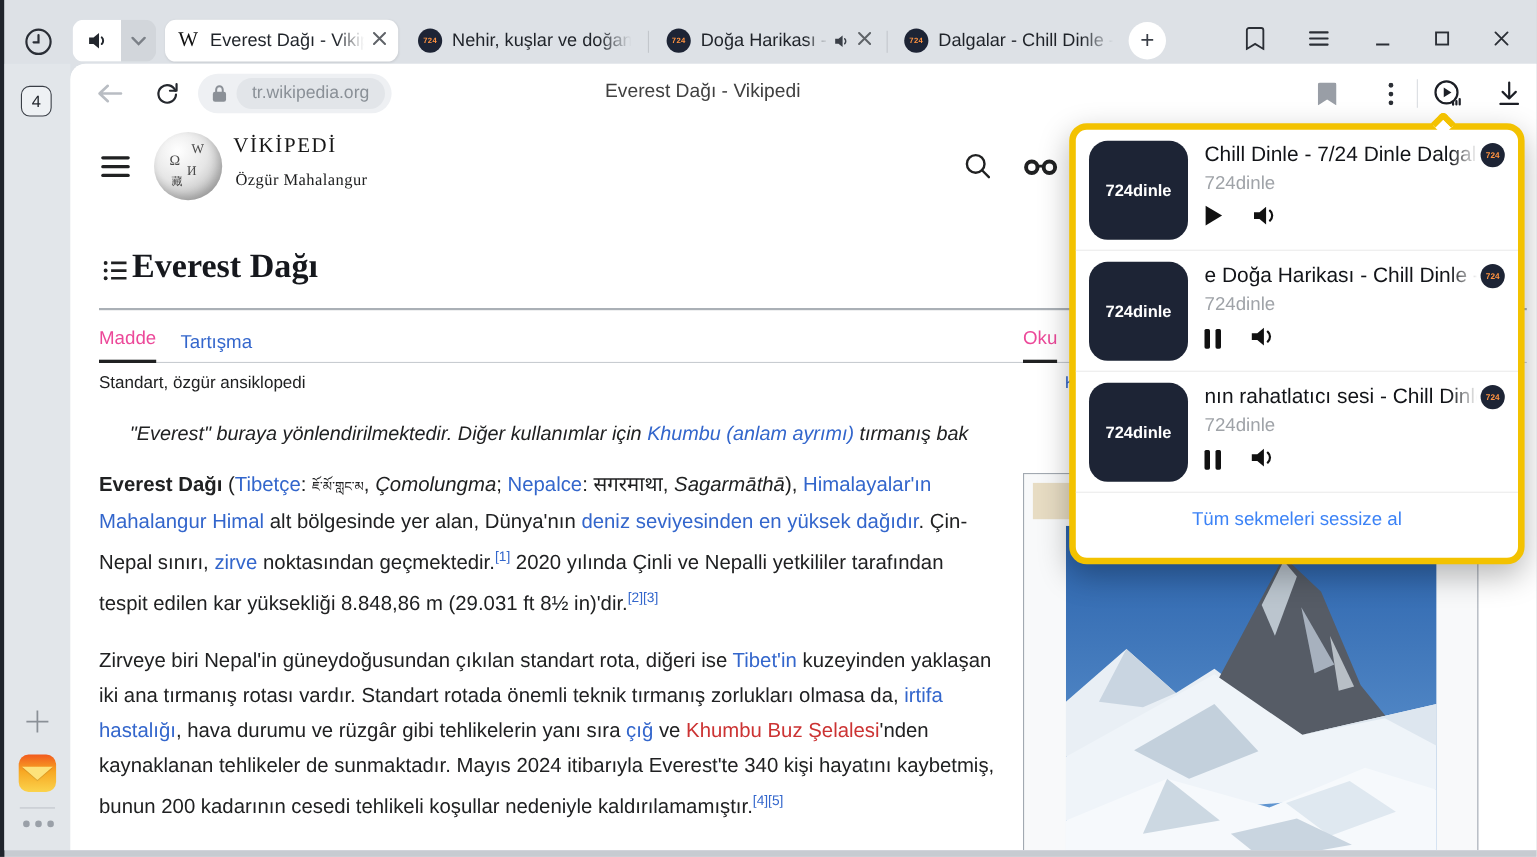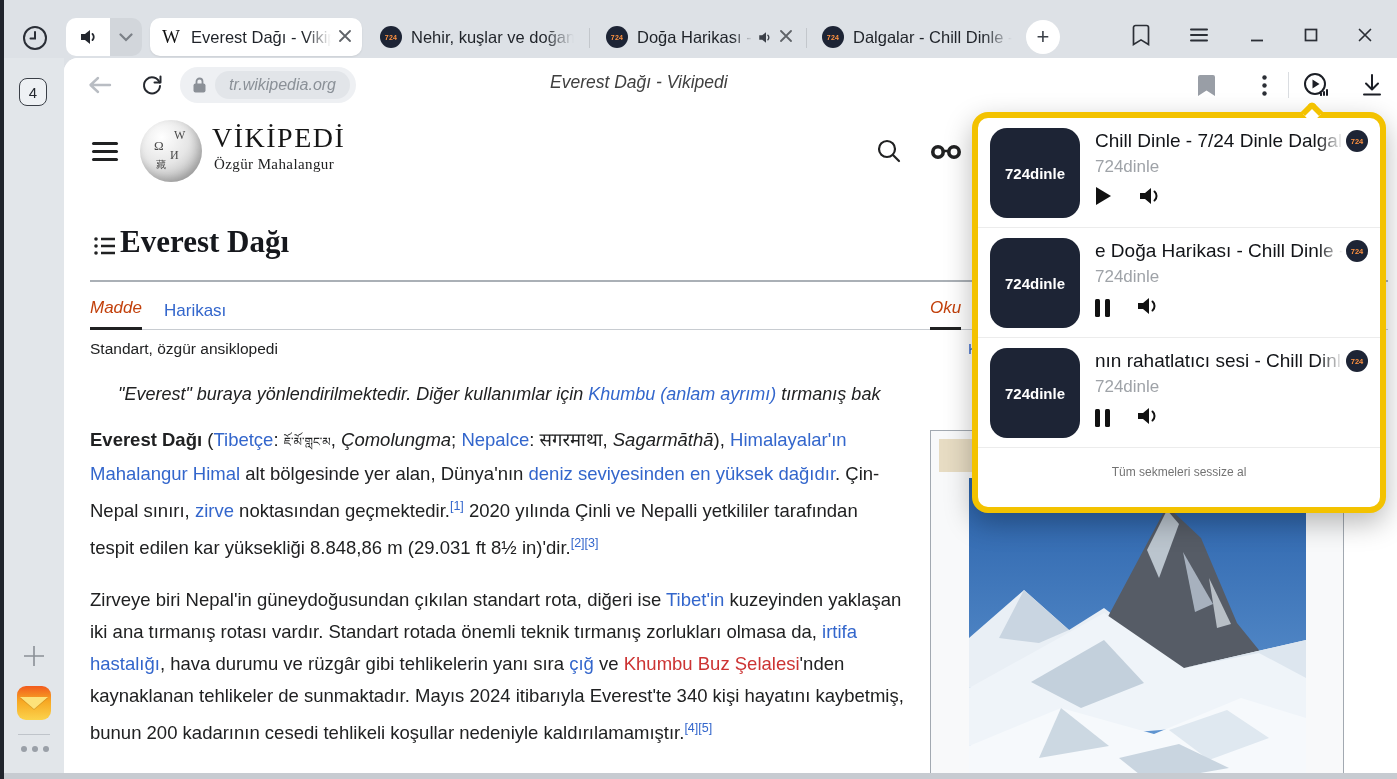--- a/index.html
+++ b/index.html
@@ -31,42 +31,42 @@
   .tabcount { position:absolute; left:15px; top:20px; width:28px; height:28px; border:1.6px solid #3a3f47; border-radius:8px; display:flex; align-items:center; justify-content:center; font-size:15px; color:#23272e; background:#eef1f4; }
   .side-plus { position:absolute; left:17px; top:585px; width:26px; height:26px; }
   .mailicon { position:absolute; left:13px; top:628px; width:34px; height:34px; border-radius:9px; background:linear-gradient(180deg,#f25b1e 0%,#f7a823 45%,#fbd34c 100%); overflow:hidden; }
   .mailicon .flap { position:absolute; left:3px; top:11px; width:0; height:0; border-left:14px solid transparent; border-right:14px solid transparent; border-top:12px solid #fde27a; filter:drop-shadow(0 1px 0 rgba(0,0,0,.12)); }
   .side-sep { position:absolute; left:14px; top:676px; width:32px; height:1px; background:#bfc4ca; }
   .side-dots { position:absolute; left:17px; top:688px; display:flex; gap:5px; }
   .side-dots i { width:6px; height:6px; border-radius:50%; background:#9aa0a8; }
 
   
   .card { position:absolute; left:60px; top:58px; width:1333px; height:715px; background:#fff; border-top-left-radius:14px; overflow:hidden; }
-  .toolbar { position:absolute; left:0; top:0; width:100%; height:54px; background:#fff;font-style:italic; }
+  .toolbar { position:absolute; left:0; top:0; width:100%; height:54px; background:#fff; }
   .tb-ic { position:absolute; top:13px; width:28px; height:28px; display:flex; align-items:center; justify-content:center; }
   .urlbox { position:absolute; left:116px; top:9px; height:36px; background:#eef0f3; border-radius:18px; display:flex; align-items:center; padding:0 6px 0 12px; }
   .domainpill { background:#e2e5e9; border-radius:14px; height:28px; display:flex; align-items:center; padding:0 14px; margin-left:8px; font-size:16px; color:#8a9097; }
   .pagetitle { position:absolute; left:486px; top:14px; font-size:17.5px; color:#404040; }
   .tb-sep { position:absolute; left:1224px; top:14px; width:1px; height:26px; background:#dadde1; }
 
   
   .page { position:absolute; left:0; top:54px; width:1333px; height:661px; background:#fff; overflow:hidden; color:#202122; }
   .hamb { position:absolute; left:28px; top:30px; width:26px; height:20px; }
   .hamb i { display:block; height:2.6px; background:#202122; border-radius:2px; margin-bottom:5.6px; }
   .globe { position:absolute; left:76px; top:8px; width:62px; height:62px; border-radius:50%; background:radial-gradient(circle at 35% 28%, #ffffff 0%, #e6e6e6 45%, #c2c2c2 75%, #9d9d9d 100%); box-shadow:inset -3px -4px 8px rgba(0,0,0,.18); }
   .globe span { position:absolute; font-family:"Liberation Serif",serif; color:#4a4a4a; }
-  .wordmark { position:absolute; left:148px; top:10px; font-family:"Liberation Serif",serif; font-size:28px; letter-spacing:1.5px; color:#161616; }
+  .wordmark { position:absolute; left:148px; top:10px; font-family:"Liberation Serif",serif; font-size:19px; letter-spacing:1.5px; color:#161616; }
   .wordsub { position:absolute; left:150px; top:44px; font-family:"Liberation Serif",serif; font-size:15px; letter-spacing:.4px; color:#202122; }
   .hd-ic { position:absolute; top:26px; width:30px; height:30px; }
   .art-title { position:absolute; left:56px; top:112px; font-family:"Liberation Serif",serif; font-size:31px; color:#16181d; }
   .toc-ic { position:absolute; left:30px; top:124px; width:22px; height:18px; }
   .rule1 { position:absolute; left:26px; top:168px; width:1298px; height:1.6px; background:#aab0b6; }
   .navrow { position:absolute; left:26px; top:182px; width:1298px; height:36px; border-bottom:1px solid #c8ccd1; font-size:17px; }
   .navtab { position:absolute; bottom:-1px; padding-bottom:9px; }
-  .navtab.sel { color:#c2410c; border-bottom:3px solid #202122;font-style:italic; }
+  .navtab.sel { color:#ec4899; border-bottom:3px solid #202122; }
   .navtab.lnk { color:#3366cc; }
   .sitesub { position:absolute; left:26px; top:228px; font-size:15.5px; color:#202122; }
   .coordK { position:absolute; left:904px; top:228px; font-size:15.5px; color:#3366cc; }
   .hatnote { position:absolute; left:54px; top:272px; width:866px; font-size:18px; font-style:italic; white-space:nowrap; overflow:hidden; }
   .para { position:absolute; left:26px; width:814px; font-size:18.5px; line-height:32px; }
   .p1 { top:312px; } .p2 { top:472px; }
   .seg-a, .seg-ai { color:#3366cc; } .seg-ar { color:#cc3333; }
   sup.seg-sup { color:#3366cc; font-size:12.5px; }
   .seg-tib { font-size:12px; }
   em.seg-i, em.seg-ai { font-style:italic; }
@@ -81,21 +81,21 @@
   .notch { position:absolute; left:326px; top:-14px; width:16px; height:16px; background:#fff; border-left:6px solid var(--accent,#f3c200); border-top:6px solid var(--accent,#f3c200); transform:rotate(45deg); border-top-left-radius:5px; }
   .pitem { position:relative; height:110px; padding:10px 12px; display:flex; border-bottom:1px solid #ececec; }
   .pthumb { width:90px; height:90px; border-radius:17px; background:#1d2435; color:#fff; display:flex; align-items:center; justify-content:center; font-size:15px; font-weight:bold; flex:0 0 90px; }
   .pcol { margin-left:15px; padding-top:2px; width:252px; }
   .ptitle { font-size:19px; color:#121418; white-space:nowrap; overflow:hidden; width:248px;
     -webkit-mask-image:linear-gradient(90deg,#000 90%,transparent); mask-image:linear-gradient(90deg,#000 90%,transparent); }
   .psub { font-size:17px; color:#9fa3a8; margin-top:5px; }
   .pctr { display:flex; align-items:center; gap:26px; margin-top:10px; height:22px; }
   .pbadge { position:absolute; right:12px; top:12px; width:22px; height:22px; border-radius:50%; background:#1d2435; color:#ff9240; font-size:7.5px; font-weight:bold; display:flex; align-items:center; justify-content:center; }
   .pause-ic { display:flex; gap:5px; } .pause-ic i { width:5px; height:18px; background:#111; border-radius:1.5px; }
-  .pfoot { height:48px; display:flex; align-items:center; justify-content:center; font-size:12px; color:#737373; }
+  .pfoot { height:48px; display:flex; align-items:center; justify-content:center; font-size:17px; color:#3b82f6; }
 </style>
 </head>
 <body>
 
 <div class="edge-left"></div>
 
 <div id="win">
 
   <div class="tabbar">
     <div class="history-btn">
@@ -286,21 +286,21 @@
             <circle cx="2" cy="10" r="1.8" fill="#202122"></circle>
             <circle cx="2" cy="17" r="1.8" fill="#202122"></circle>
             <path d="M7 3h14M7 10h14M7 17h14" stroke="#202122" stroke-width="2.4"></path>
           </svg>
       </div>
       <h1 class="art-title">Everest Dağı</h1>
       <div class="rule1"></div>
 
       <div class="navrow">
         <span class="navtab sel" style="left:0;">Madde</span>
-        <span class="navtab lnk" style="left:74px;">Harikası</span>
+        <span class="navtab lnk" style="left:74px;">Tartışma</span>
         <span class="navtab sel" style="left:840px;margin-top:32px;">Oku</span>
         <span class="navtab lnk" style="left:892px;">Değişti</span>
       </div>
 
       <div class="sitesub">Standart, özgür ansiklopedi</div>
       <div class="coordK">K</div>
 
       <div class="hatnote"><em class="seg-i">"Everest" buraya yönlendirilmektedir. Diğer kullanımlar için </em><em class="seg-ai">Khumbu (anlam ayrımı)</em><em class="seg-i"> tırmanış bak</em></div>
       <p class="para p1"><strong class="seg-b">Everest Dağı</strong><span class="seg-p"> (</span><span class="seg-a">Tibetçe</span><span class="seg-p">: </span><span class="seg-tib">ཇོ་མོ་གླང་མ</span><span class="seg-p">, </span><em class="seg-i">Çomolungma</em><span class="seg-p">; </span><span class="seg-a">Nepalce</span><span class="seg-p">: सगरमाथा, </span><em class="seg-i">Sagarmāthā</em><span class="seg-p">), </span><span class="seg-a">Himalayalar'ın Mahalangur Himal</span><span class="seg-p"> alt bölgesinde yer alan, Dünya'nın </span><span class="seg-a">deniz seviyesinden en yüksek dağıdır</span><span class="seg-p">. Çin-Nepal sınırı, </span><span class="seg-a">zirve</span><span class="seg-p"> noktasından geçmektedir.</span><sup class="seg-sup">[1]</sup><span class="seg-p"> 2020 yılında Çinli ve Nepalli yetkililer tarafından tespit edilen kar yüksekliği 8.848,86 m (29.031 ft 8½ in)'dir.</span><sup class="seg-sup">[2][3]</sup></p>
       <p class="para p2"><span class="seg-p">Zirveye biri Nepal'in güneydoğusundan çıkılan standart rota, diğeri ise </span><span class="seg-a">Tibet'in</span><span class="seg-p"> kuzeyinden yaklaşan iki ana tırmanış rotası vardır. Standart rotada önemli teknik tırmanış zorlukları olmasa da, </span><span class="seg-a">irtifa hastalığı</span><span class="seg-p">, hava durumu ve rüzgâr gibi tehlikelerin yanı sıra </span><span class="seg-a">çığ</span><span class="seg-p"> ve </span><span class="seg-ar">Khumbu Buz Şelalesi</span><span class="seg-p">'nden kaynaklanan tehlikeler de sunmaktadır. Mayıs 2024 itibarıyla Everest'te 340 kişi hayatını kaybetmiş, bunun 200 kadarının cesedi tehlikeli koşullar nedeniyle kaldırılamamıştır.</span><sup class="seg-sup">[4][5]</sup></p>

